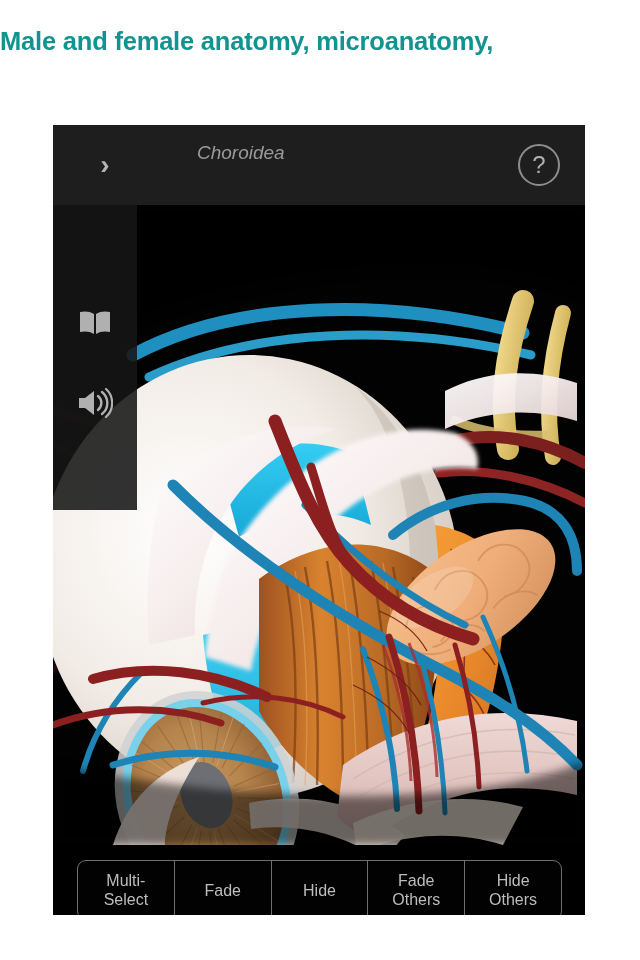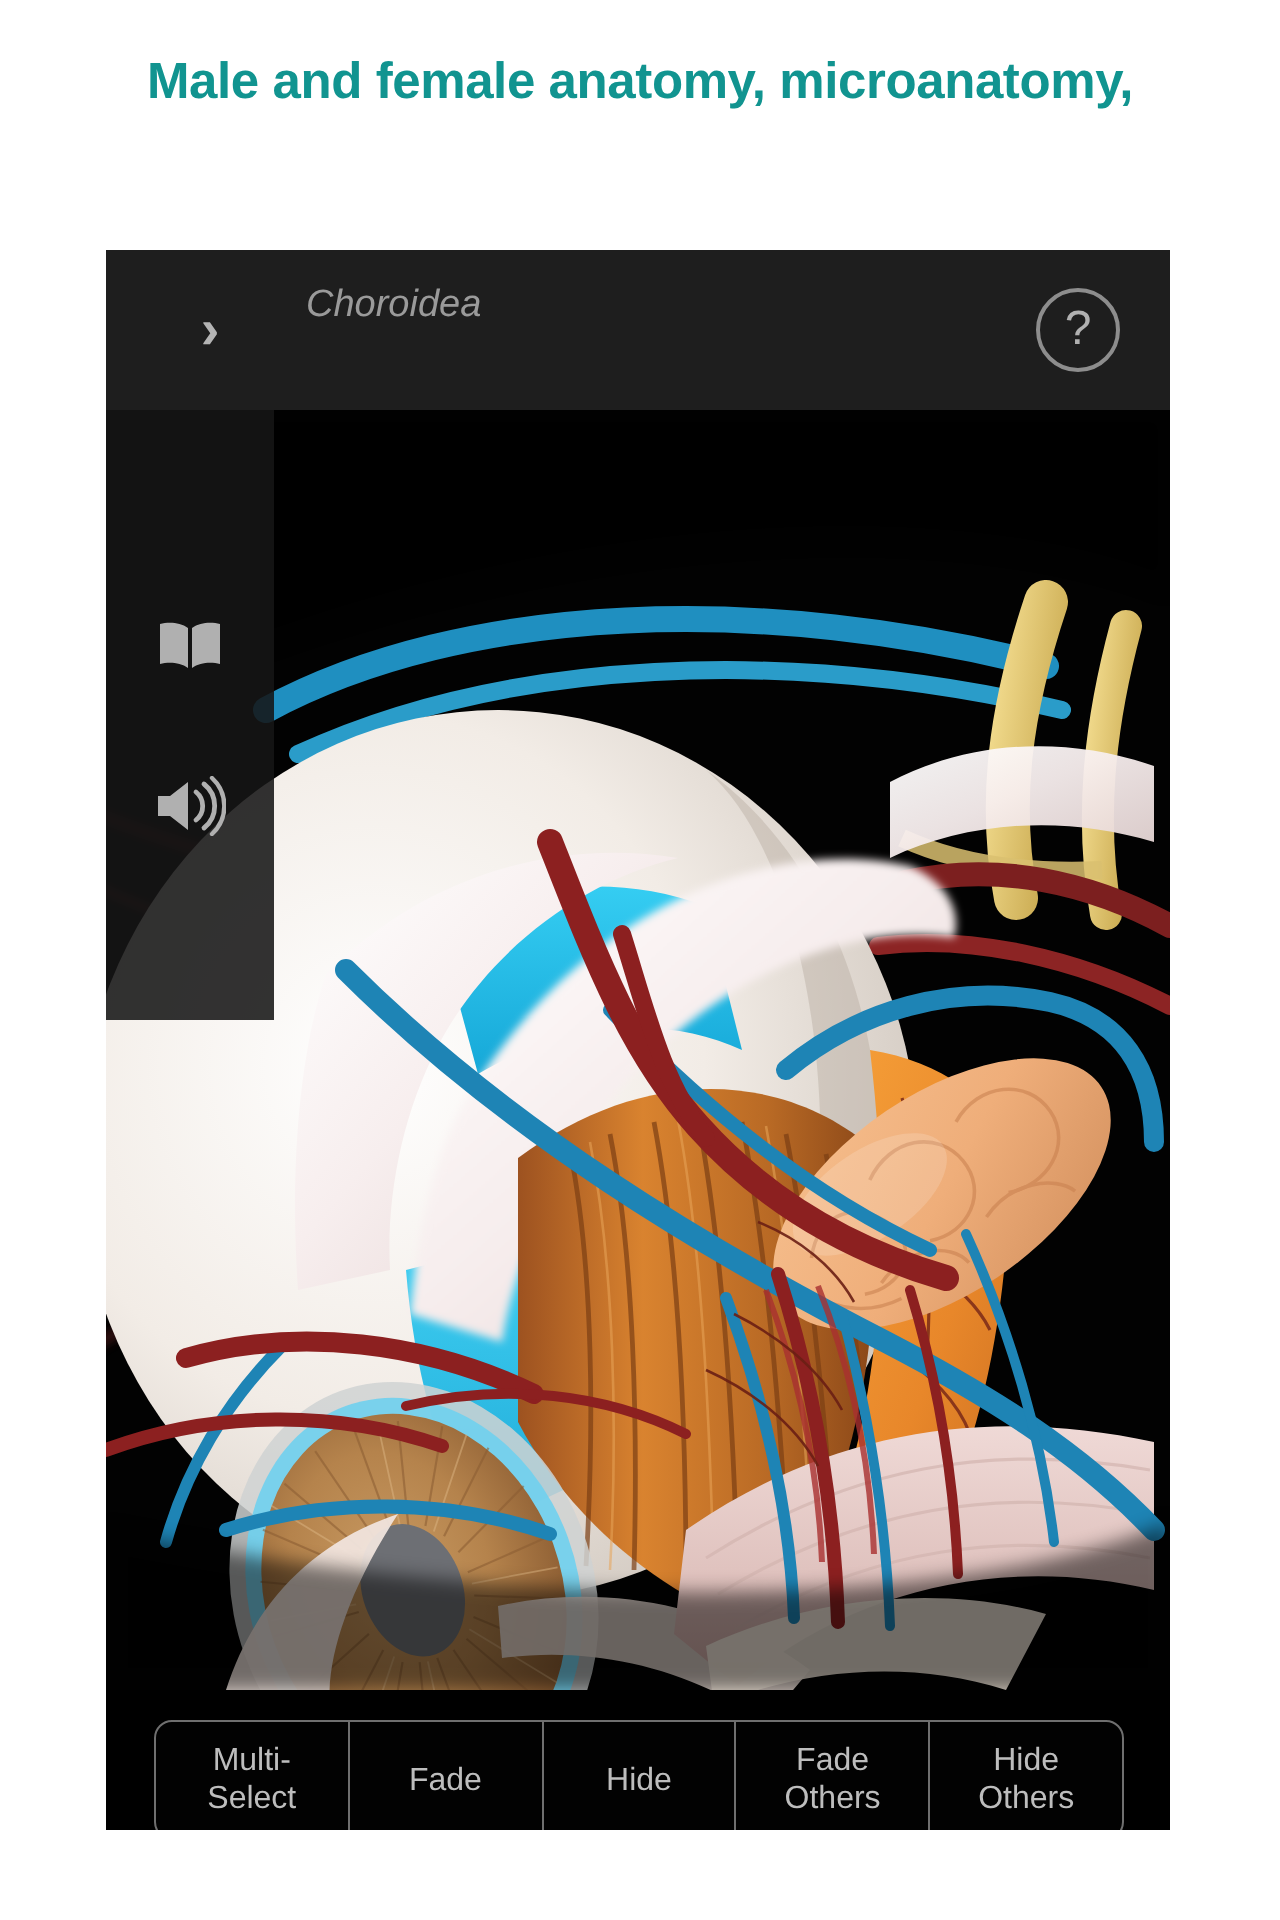--- a/index.html
+++ b/index.html
@@ -9,21 +9,20 @@
     background: #ffffff;
     font-family: "Liberation Sans", sans-serif;
     overflow: hidden;
   }
 
   
   .headline {
     position: absolute;
     left: 0; top: 26px;
     width: 640px;
-    text-align: center;
     color: #119490;
     font-size: 25.5px;
     font-weight: 700;
     line-height: 31px;
     letter-spacing: -0.2px;
   }
 
   
   .app-frame {
     position: absolute;
@@ -61,20 +60,21 @@
     font-weight: 700;
     line-height: 27px;
     letter-spacing: -0.1px;
   }
   .title-sub {
     color: #9a9a9a;
     font-size: 19px;
     font-style: italic;
     font-weight: 400;
     line-height: 24px;
+    margin-left: 44px;
   }
   .help-btn {
     position: absolute;
     right: 25px; top: 19px;
     width: 42px; height: 42px;
     border: 2px solid #8d8d8d;
     border-radius: 50%;
     color: #b0b0b0;
     font-size: 24px;
     font-weight: 400;

